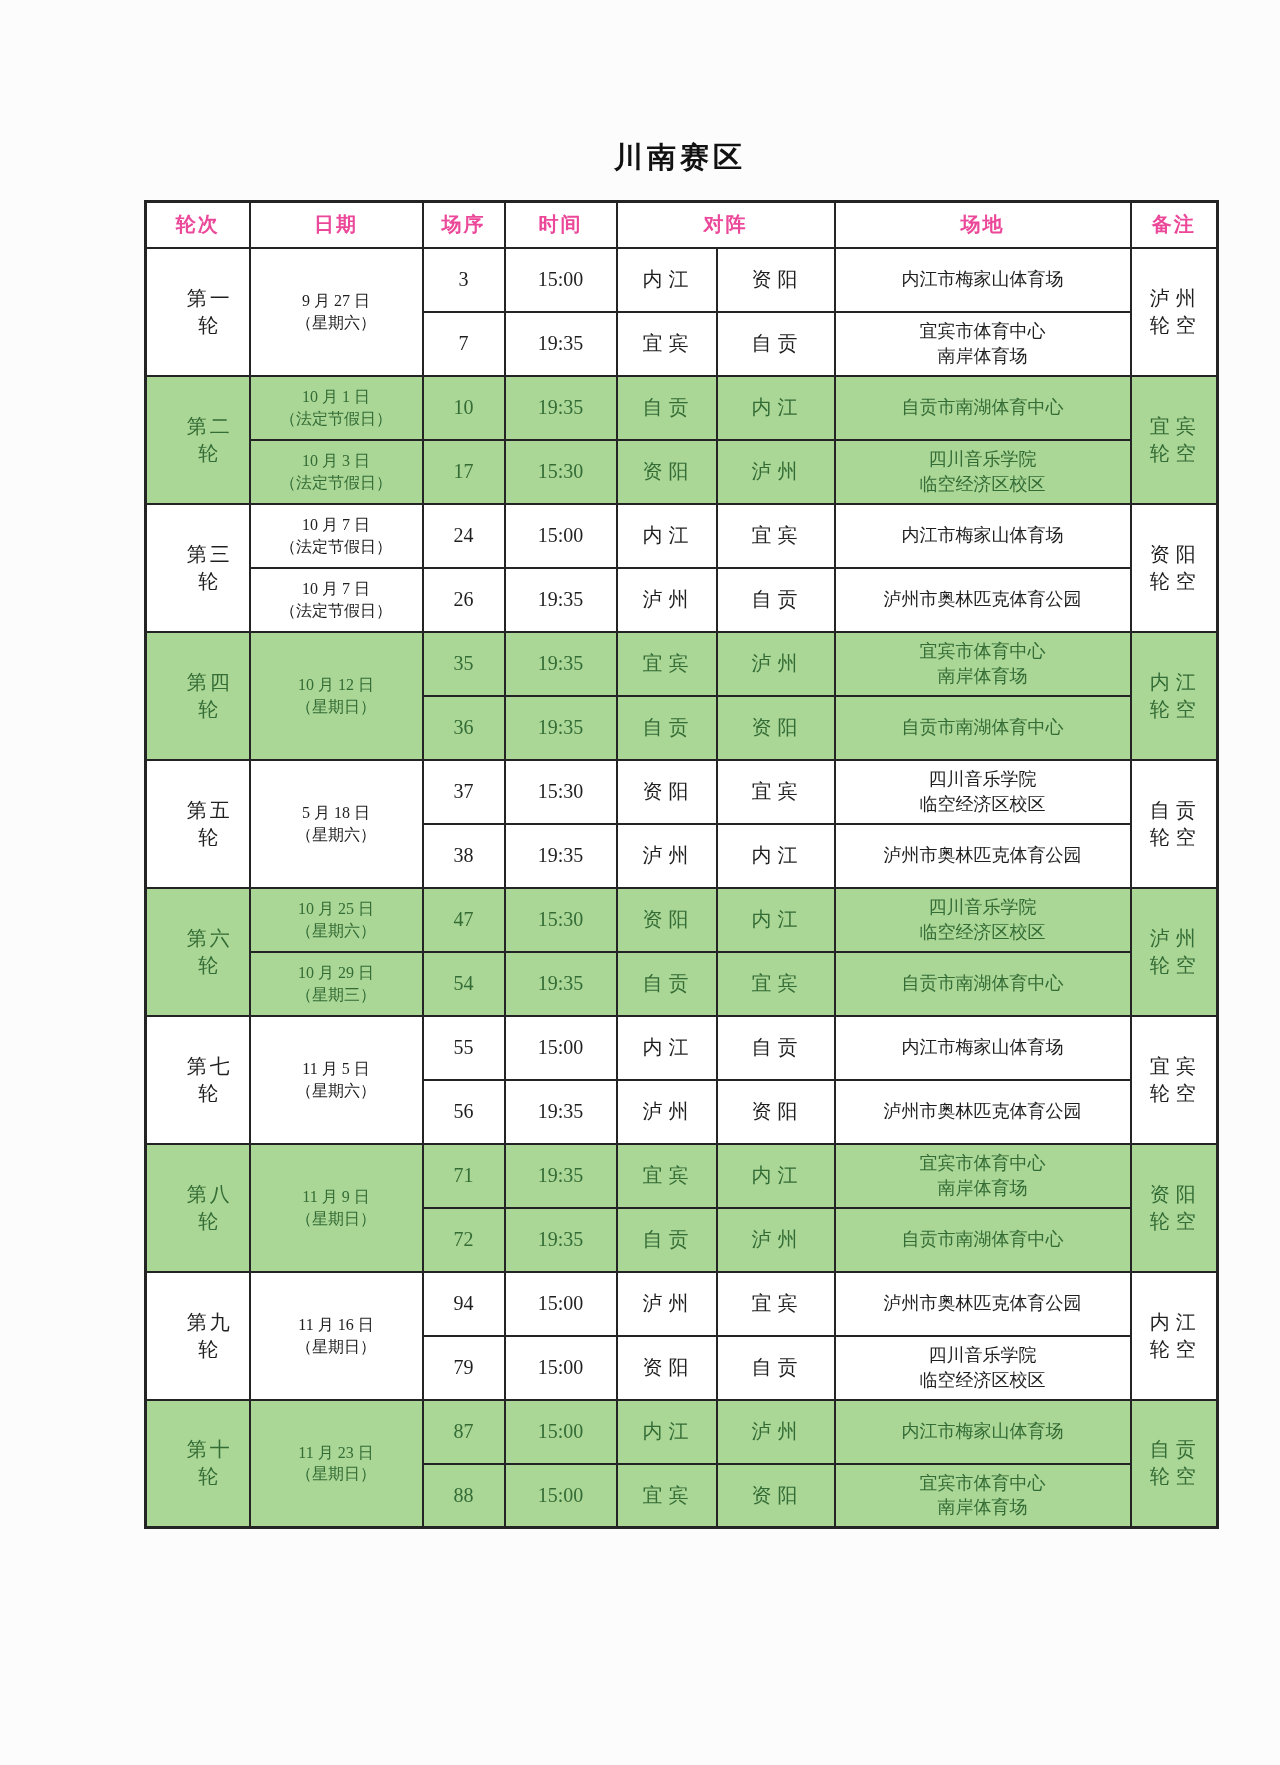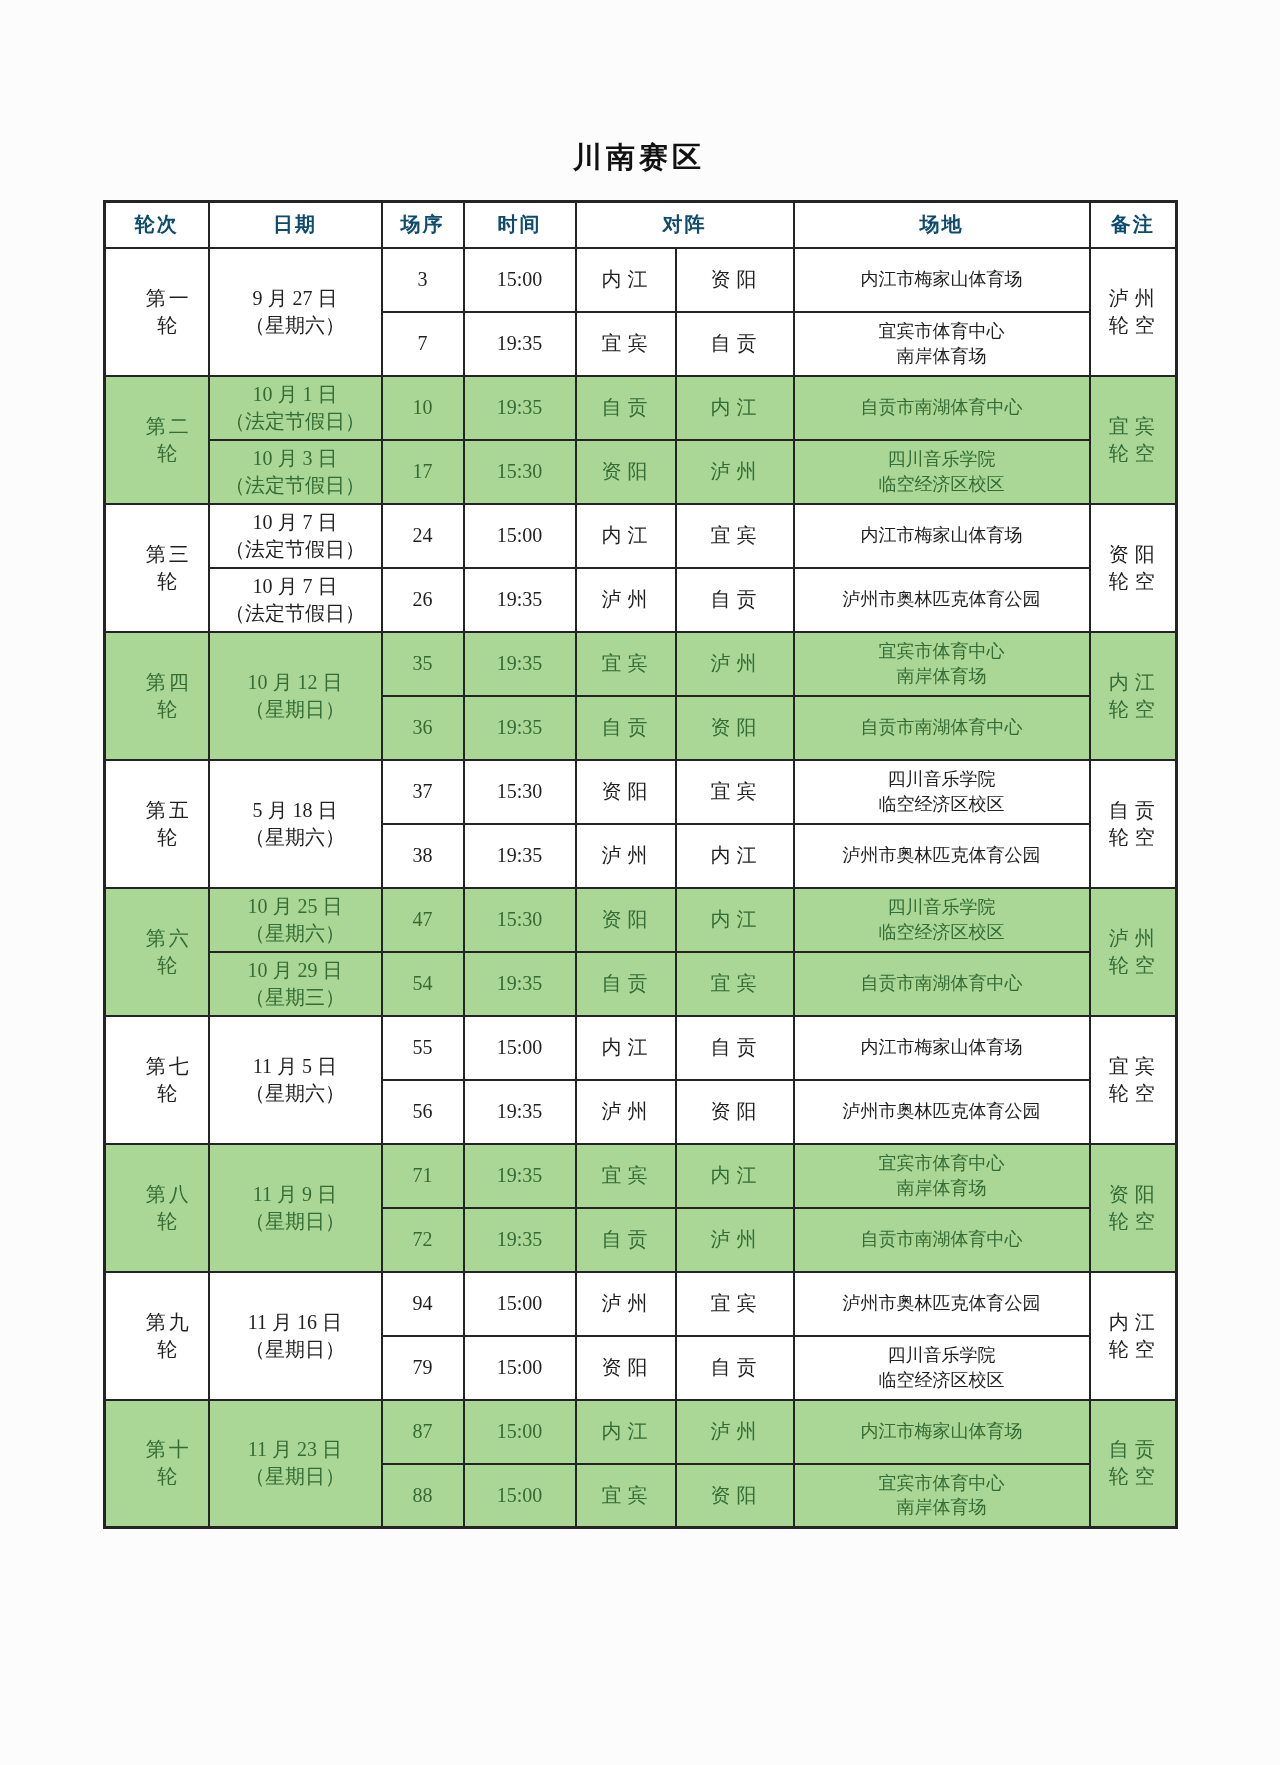--- a/index.html
+++ b/index.html
@@ -4,21 +4,21 @@
 <style>
   html, body { margin: 0; padding: 0; }
   body {
     width: 1280px;
     height: 1765px;
     background: #fcfcfc;
     font-family: "Liberation Serif", serif;
     color: #1f1f1f;
     position: relative;
   }
-  .page { padding-top: 138px; }
+  .page { padding-top: 138px; margin-left: 41px; }
   .title {
     width: 1072px;
     margin: 0 0 22px 103px;
     text-align: center;
     font-family: "Liberation Sans", sans-serif;
     font-weight: bold;
     font-size: 29px;
     letter-spacing: 4px;
     color: #111111;
   }
@@ -38,29 +38,29 @@
     line-height: 1.35;
     overflow: hidden;
   }
   thead tr { height: 46px; }
   th {
     font-family: "Liberation Sans", sans-serif;
     font-size: 20px;
     font-weight: bold;
     letter-spacing: 2px;
     background: #ffffff;
-    color: #0c4a6e;
+    color: #ec4899;
   }
   tbody tr { height: 64px; }
   td { font-size: 20px; background: #ffffff; }
   tr.green td { background: #aad696; color: #336c35; }
   td.c-round { letter-spacing: 3px; padding-left: 30px; }
   td.c-team  { letter-spacing: 6px; padding-left: 10px; }
   td.c-note  { letter-spacing: 6px; padding-left: 10px; }
-  td.c-date  { font-size: 20px; }
+  td.c-date  { font-size: 16px; }
   td.c-venue { font-size: 18px; }
 </style>
 </head>
 <body>
 
 <div class="page">
   <h1 class="title">川南赛区</h1>
 
   <table class="schedule">
     <colgroup>

